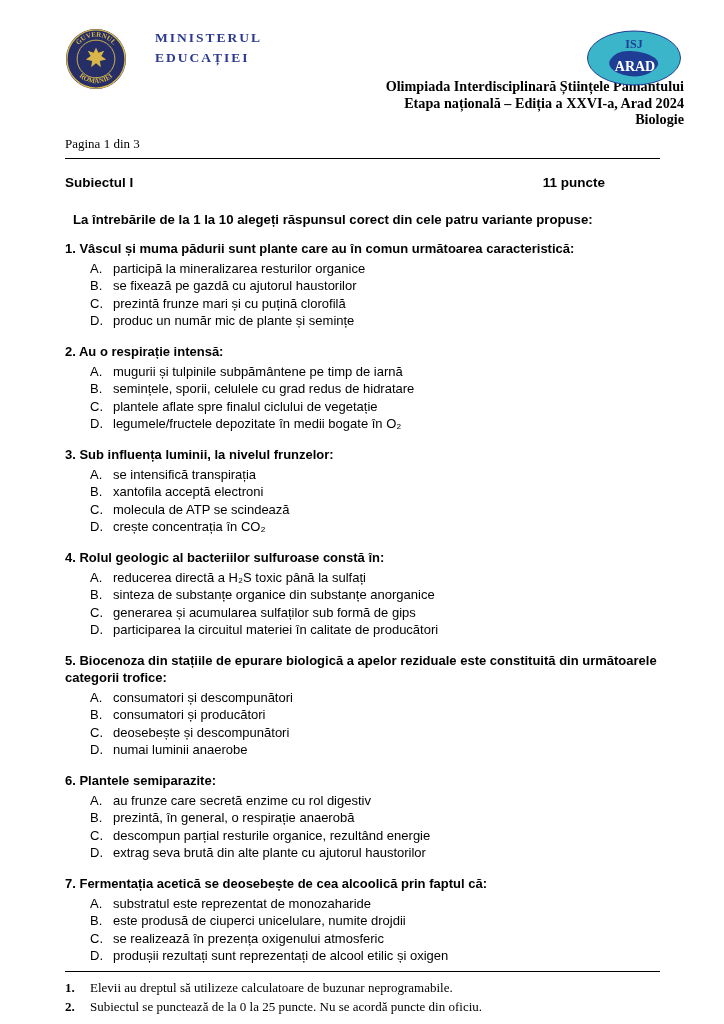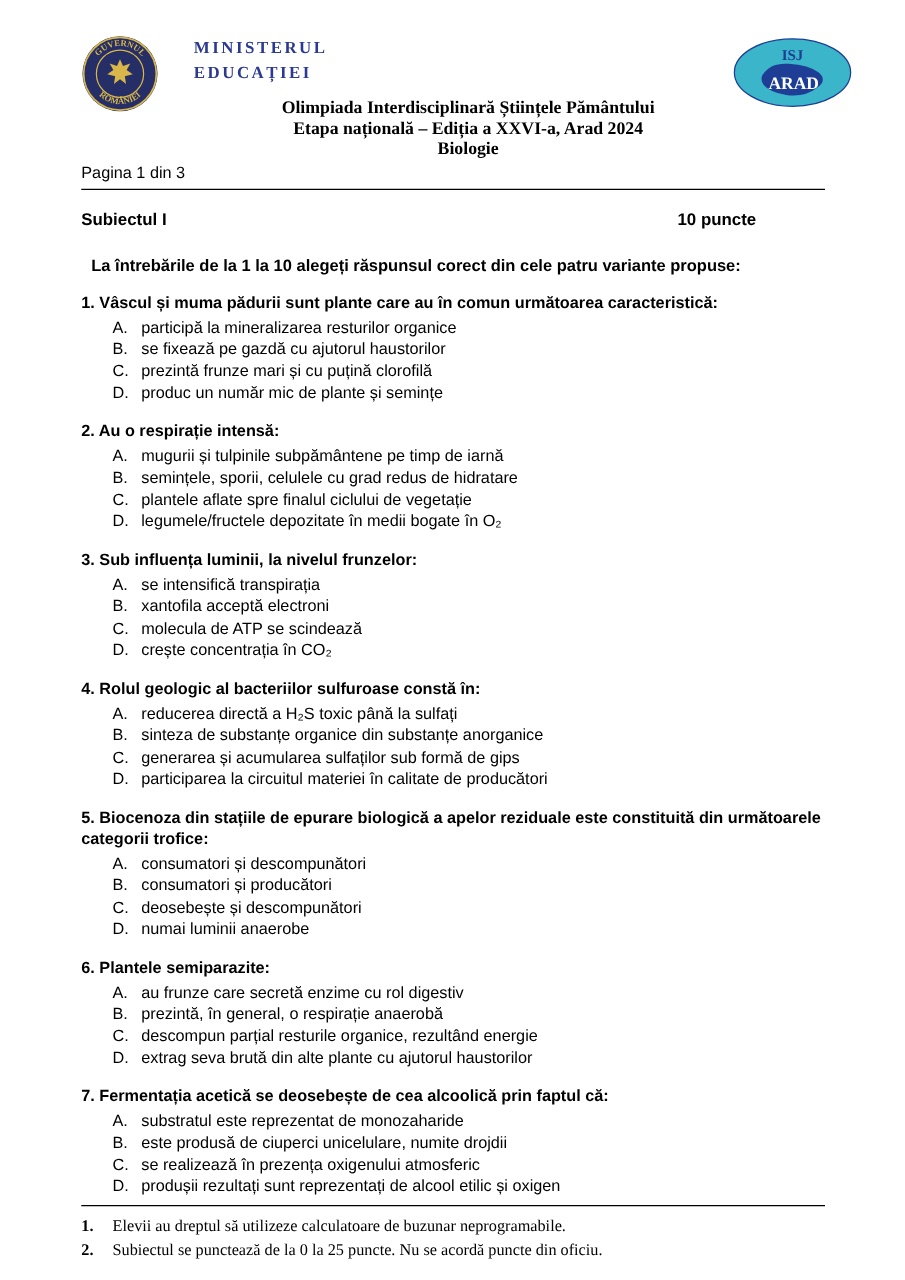--- a/index.html
+++ b/index.html
@@ -16,25 +16,25 @@
   .gov-group { position:absolute; left:0; top:2px; display:flex; align-items:flex-start; gap:28px; }
   .gov-logo { width:62px; height:62px; }
   .ministry {
     margin-top:0;
     font-family:"Liberation Serif", serif; font-weight:bold;
     color:var(--ministry_blue,#2b3990);
     font-size:13.5px; letter-spacing:2px; line-height:1.5;
   }
   .isj-logo { position:absolute; right:2px; top:4px; width:96px; height:57px; }
   .titles {
-    text-align:center; padding-top:52px;
+    text-align:right; padding-top:52px;
     font-family:"Liberation Serif", serif; font-weight:bold;
     font-size:14.2px; line-height:16.5px;
   }
-  .page-indicator { font-family:Liberation Sans, sans-serif; font-size:13px; margin-top:2px; }
+  .page-indicator { font-family:Liberation Serif, serif; font-size:13px; margin-top:8px; }
   hr.rule { border:none; border-top:1.6px solid #000; width:595px; margin:6px 0 0 0; }
   
   .subject-row {
     display:flex; justify-content:space-between; width:595px;
     margin-top:16px; font-weight:bold; font-size:13.5px;
   }
   .subject-points { margin-right:55px; }
   .instructions { font-weight:bold; font-size:13.2px; margin:22px 0 0 8px; }
   .question { margin-top:13px; }
   .q-heading { font-weight:bold; font-size:13px; line-height:17px; margin-bottom:3px; }
@@ -86,21 +86,21 @@
       <div>Biologie</div>
     </div>
     <div class="page-indicator">Pagina 1 din 3</div>
   </header>
 
   <hr class="rule">
 
   <main>
     <div class="subject-row">
       <span>Subiectul I</span>
-      <span class="subject-points">10 puncte</span>
+      <span class="subject-points">11 puncte</span>
     </div>
 
     <p class="instructions">La întrebările de la 1 la 10 alegeți răspunsul corect din cele patru variante propuse:</p>
 
     <section class="question">
       <p class="q-heading">1. Vâscul și muma pădurii sunt plante care au în comun următoarea caracteristică:</p>
       <div class="opt">
         <span class="opt-letter">A.</span>
         <span>participă la mineralizarea resturilor organice</span>
       </div>

